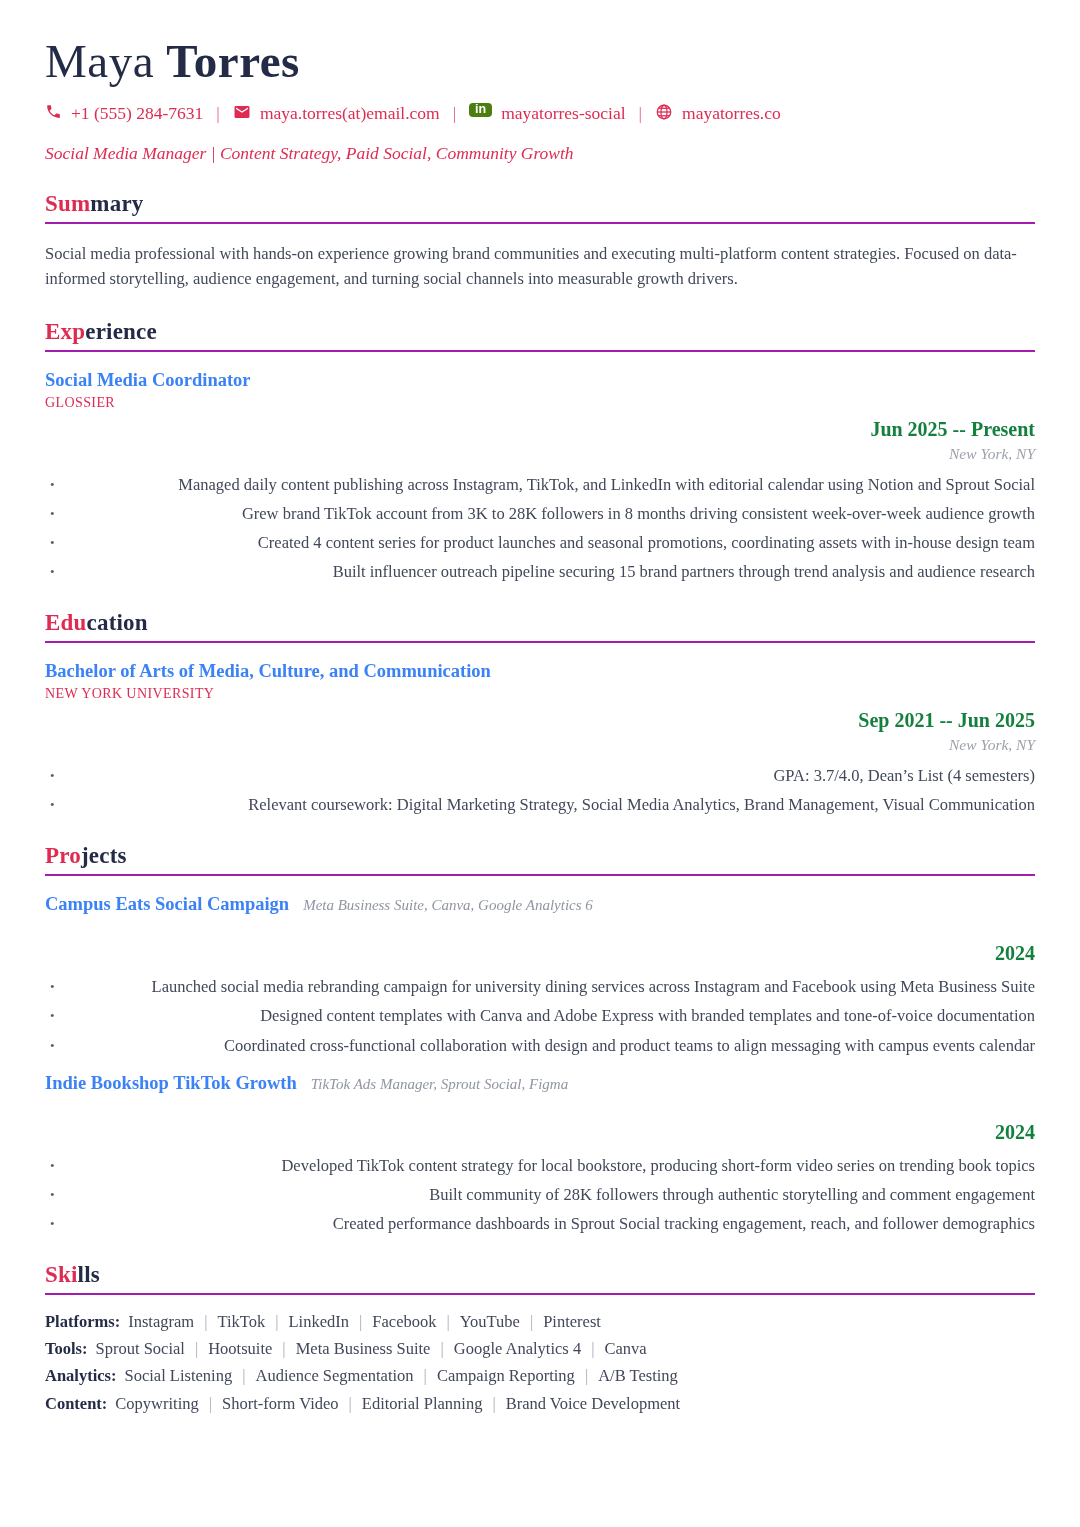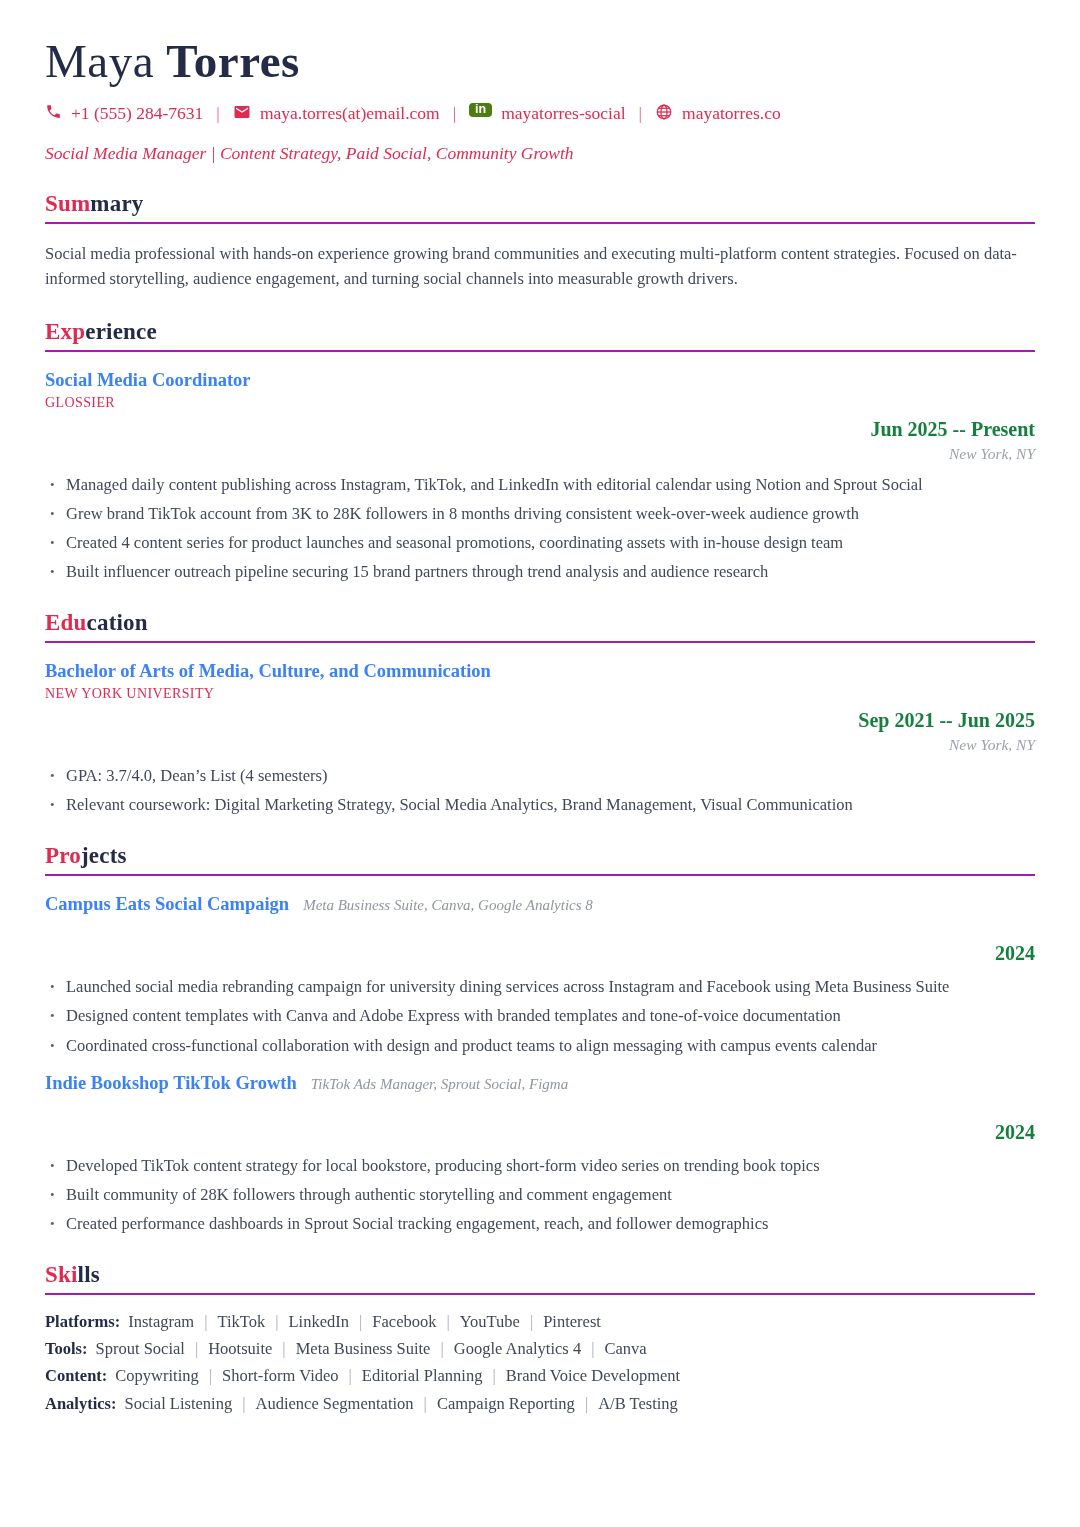--- a/index.html
+++ b/index.html
@@ -87,21 +87,21 @@
   }
   .dates { font-size: 20px; font-weight: 700; color: #15803d; margin-top: 48px; }
   .location { margin-top: 4px; font-size: 15.5px; font-style: italic; color: #9CA1AB; }
   .tools {
     margin-left: 14px;
     font-size: 15px;
     font-style: italic;
     color: #8F95A1;
   }
 
-  ul.bullets { margin: 10px 0 0 0; padding: 0 0 0 4px; list-style: none; }
+  ul.bullets { margin: 10px 0 0 0; padding: 0 0 0 4px; list-style: none; text-align: right; }
   ul.bullets li {
     position: relative;
     padding-left: 17px;
     margin: 6px 0;
     font-size: 16.5px;
     line-height: 1.4;
     color: #414859;
   }
   ul.bullets li::before {
     content: "\2022";
@@ -219,21 +219,21 @@
         </ul>
     </div>
   </section>
 
   <section>
     <h2 class="section-title"><span class="accent">Pro</span><span>jects</span></h2>
 
     <div class="entry">
       <div class="entry-head">
         <div class="entry-left">
-          <h3 class="entry-title">Campus Eats Social Campaign</h3><span class="tools">Meta Business Suite, Canva, Google Analytics 8</span>
+          <h3 class="entry-title">Campus Eats Social Campaign</h3><span class="tools">Meta Business Suite, Canva, Google Analytics 6</span>
         </div>
         <div class="entry-right">
           <div class="dates">2024</div>
         </div>
       </div>
       <ul class="bullets">
           <li>Launched social media rebranding campaign for university dining services across Instagram and Facebook using Meta Business Suite</li>
           <li>Designed content templates with Canva and Adobe Express with branded templates and tone-of-voice documentation</li>
           <li>Coordinated cross-functional collaboration with design and product teams to align messaging with campus events calendar</li>
         </ul>
@@ -260,21 +260,21 @@
     <h2 class="section-title"><span class="accent">Ski</span><span>lls</span></h2>
 
     <div class="skills-block">
       <div class="skill-row">
         <span class="skill-label">Platforms:</span><span><span>Instagram</span><span class="sep">|</span><span>TikTok</span><span class="sep">|</span><span>LinkedIn</span><span class="sep">|</span><span>Facebook</span><span class="sep">|</span><span>YouTube</span><span class="sep">|</span><span>Pinterest</span></span>
       </div>
       <div class="skill-row">
         <span class="skill-label">Tools:</span><span><span>Sprout Social</span><span class="sep">|</span><span>Hootsuite</span><span class="sep">|</span><span>Meta Business Suite</span><span class="sep">|</span><span>Google Analytics 4</span><span class="sep">|</span><span>Canva</span></span>
       </div>
       <div class="skill-row">
+        <span class="skill-label">Analytics:</span><span><span>Social Listening</span><span class="sep">|</span><span>Audience Segmentation</span><span class="sep">|</span><span>Campaign Reporting</span><span class="sep">|</span><span>A/B Testing</span></span>
+      </div>
+      <div class="skill-row">
         <span class="skill-label">Content:</span><span><span>Copywriting</span><span class="sep">|</span><span>Short-form Video</span><span class="sep">|</span><span>Editorial Planning</span><span class="sep">|</span><span>Brand Voice Development</span></span>
       </div>
-      <div class="skill-row">
-        <span class="skill-label">Analytics:</span><span><span>Social Listening</span><span class="sep">|</span><span>Audience Segmentation</span><span class="sep">|</span><span>Campaign Reporting</span><span class="sep">|</span><span>A/B Testing</span></span>
-      </div>
     </div>
   </section>
 
 </div>
 
 </body></html>

